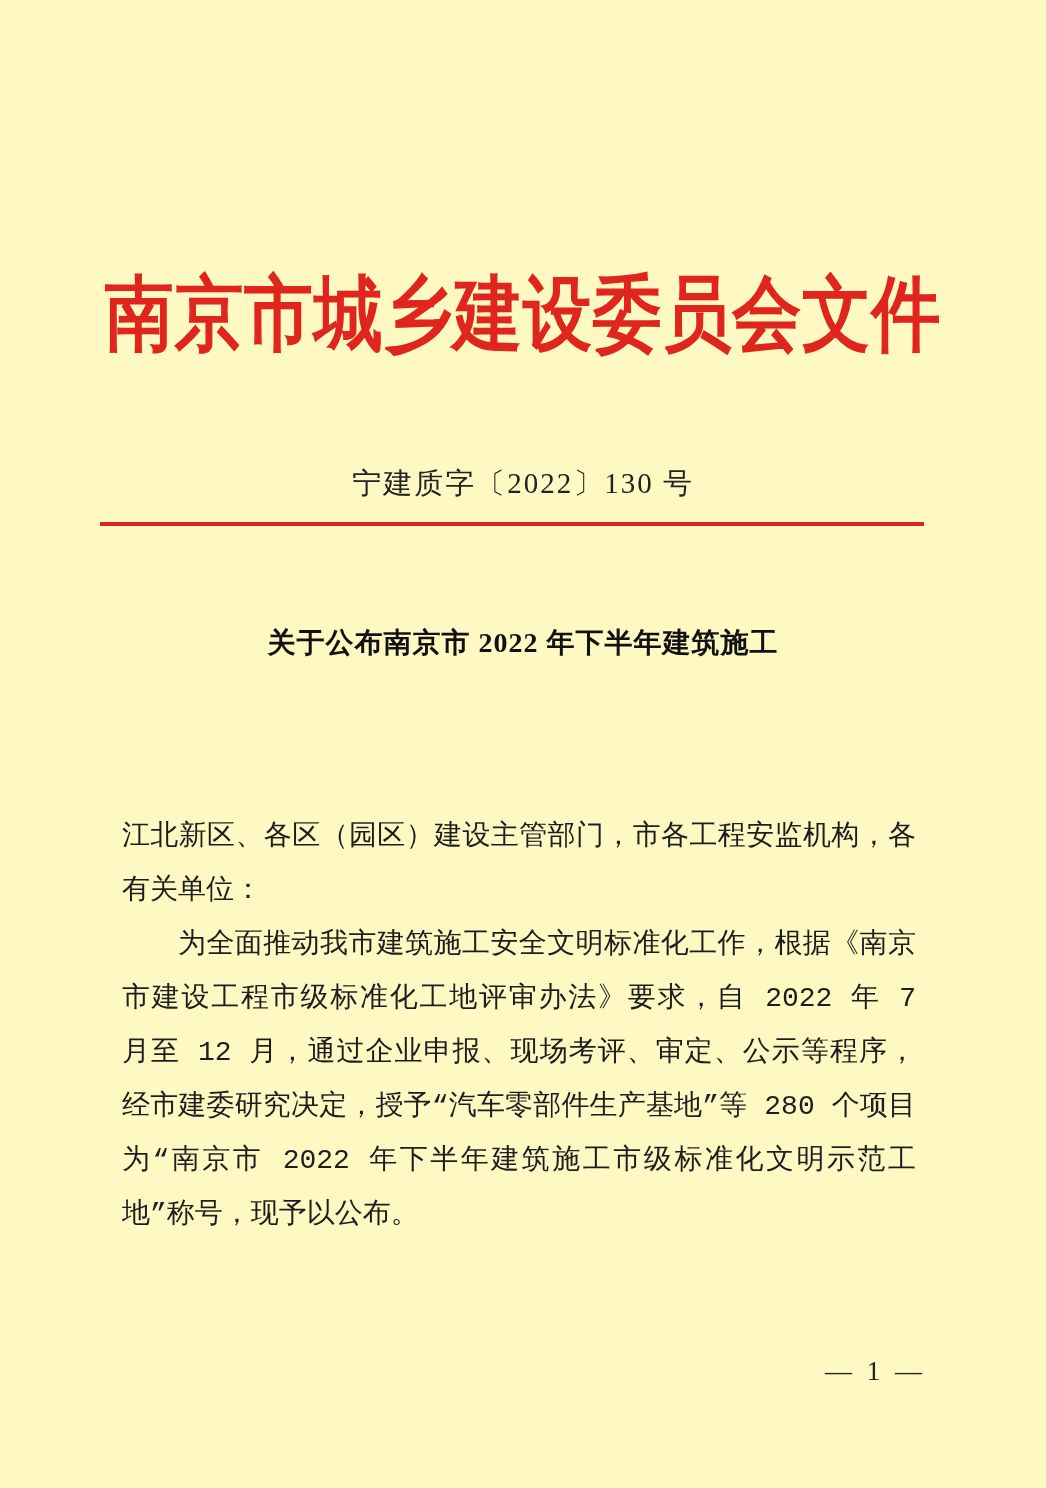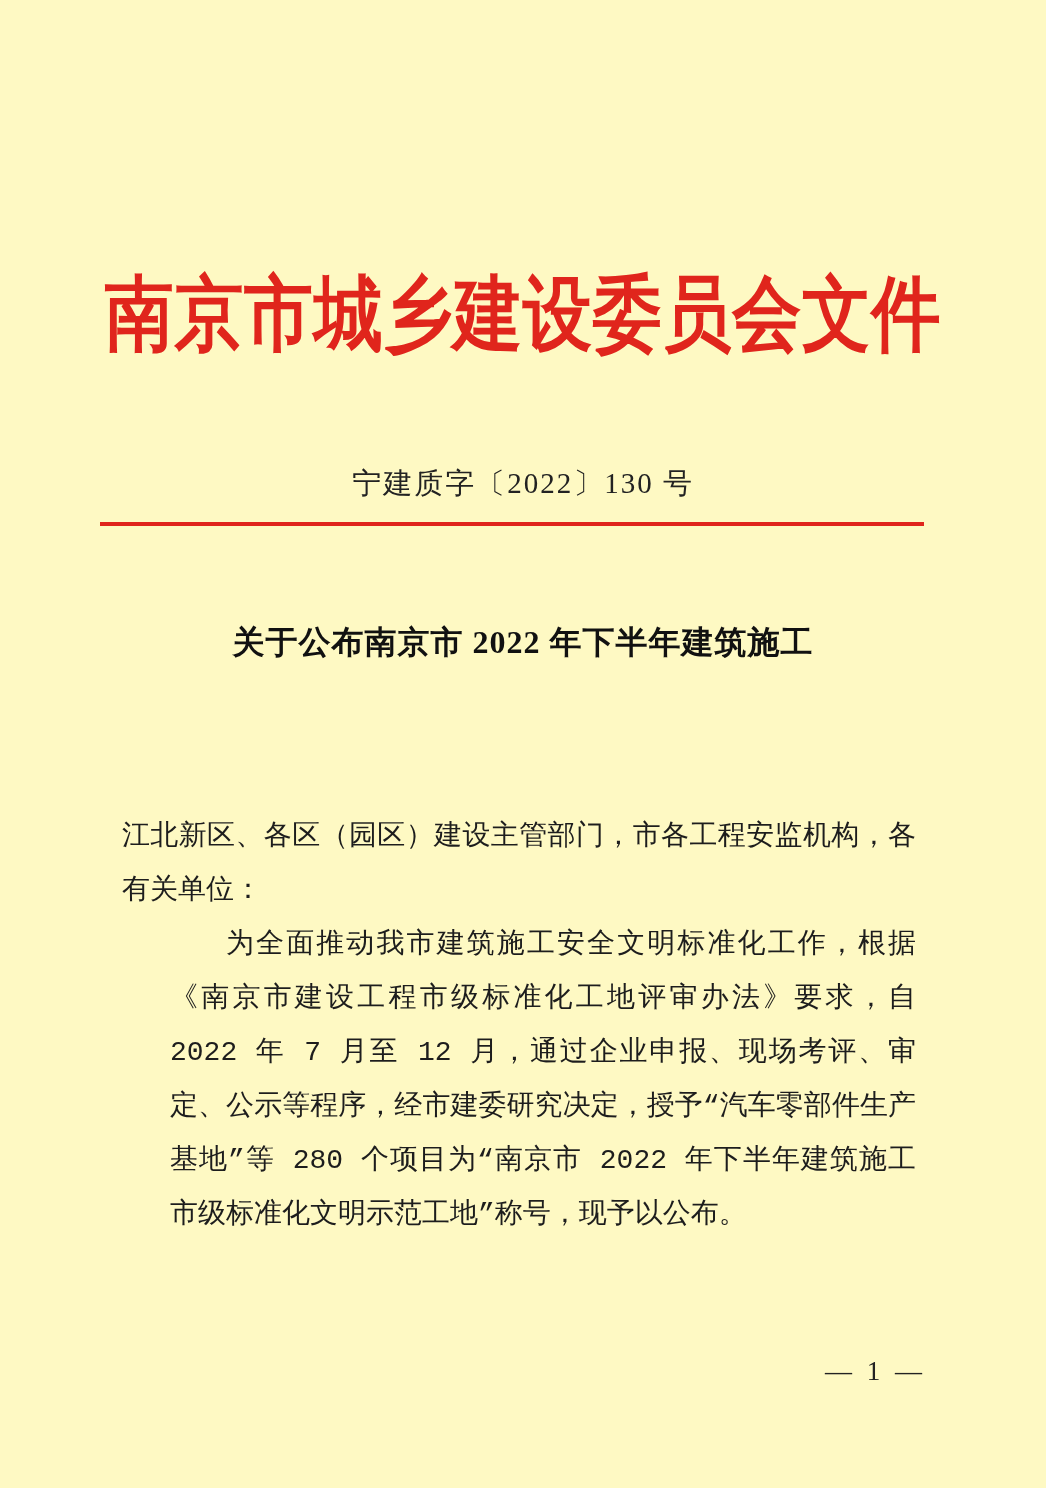--- a/index.html
+++ b/index.html
@@ -57,21 +57,21 @@
     background: #e0251c;
   }
   
   .doc-title {
     position: absolute;
     top: 603px;
     left: 0;
     width: 100%;
     text-align: center;
     font-weight: bold;
-    font-size: 32px;
+    font-size: 28px;
     line-height: 79px;
     color: #111;
     letter-spacing: 1px;
     font-family: Liberation Serif, serif;
   }
   
   .doc-body {
     position: absolute;
     top: 810px;
     left: 122px;
@@ -80,21 +80,20 @@
     line-height: 54px;
     text-align: justify;
     color: #1d1d1d;
   }
   .doc-body p {
     margin: 0;
     font-family: Liberation Mono, monospace;
   }
   .doc-body p.indented {
     text-indent: 2em;
-    margin-left: 48px;
   }
   
   .page-number {
     position: absolute;
     top: 1356px;
     right: 120px;
     font-size: 27px;
     letter-spacing: 4px;
     color: #222;
   }

